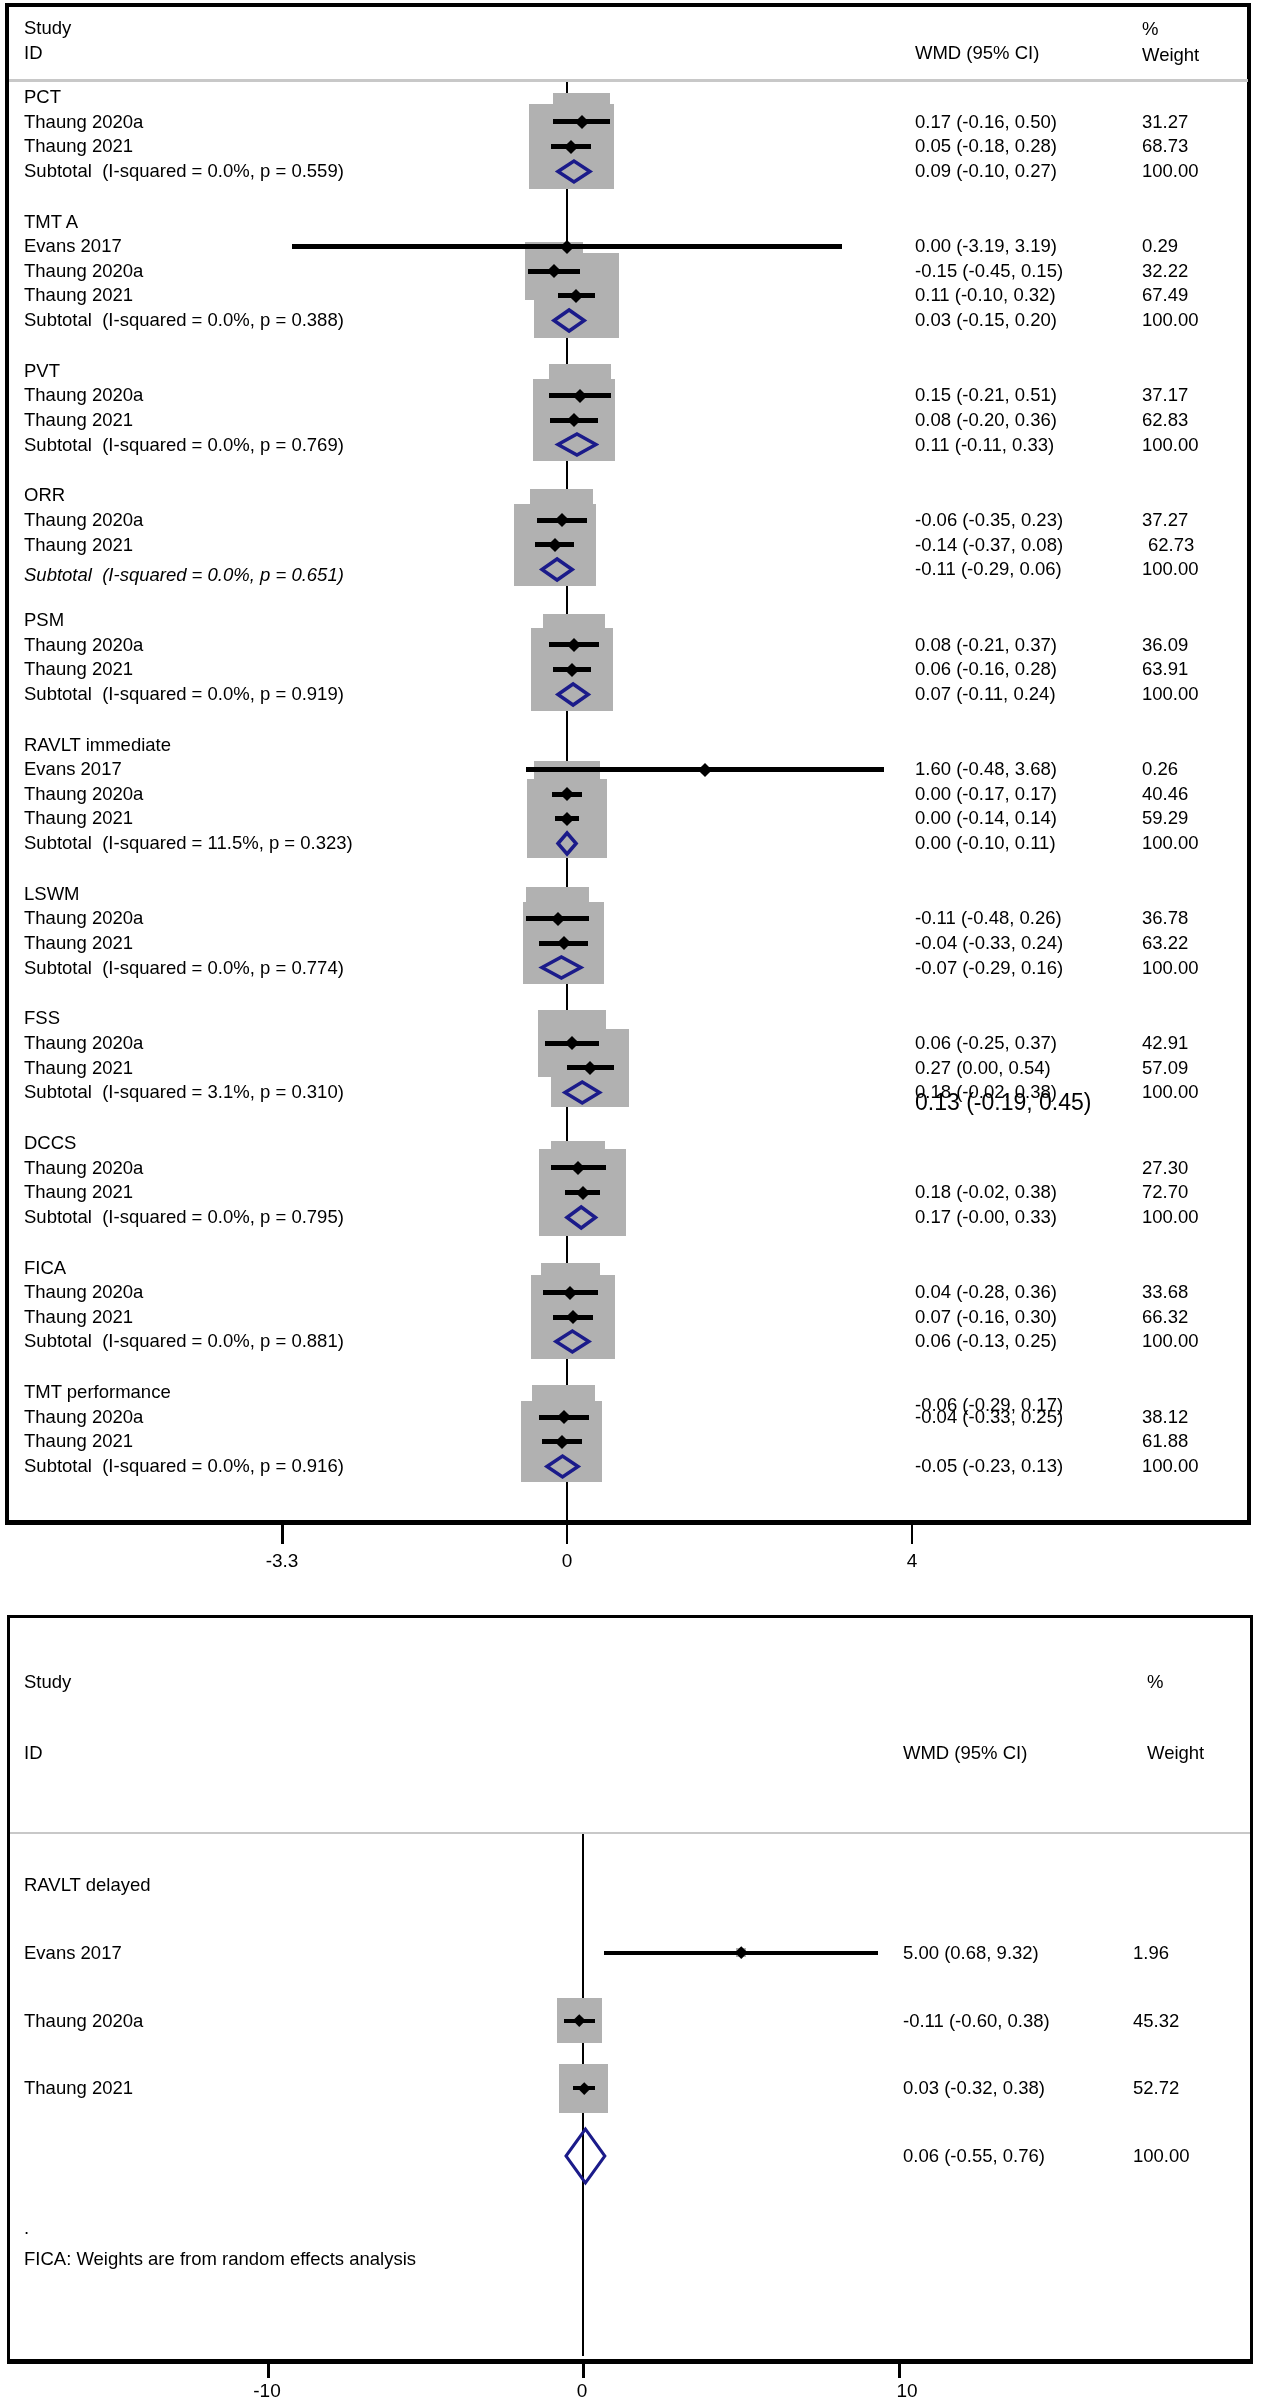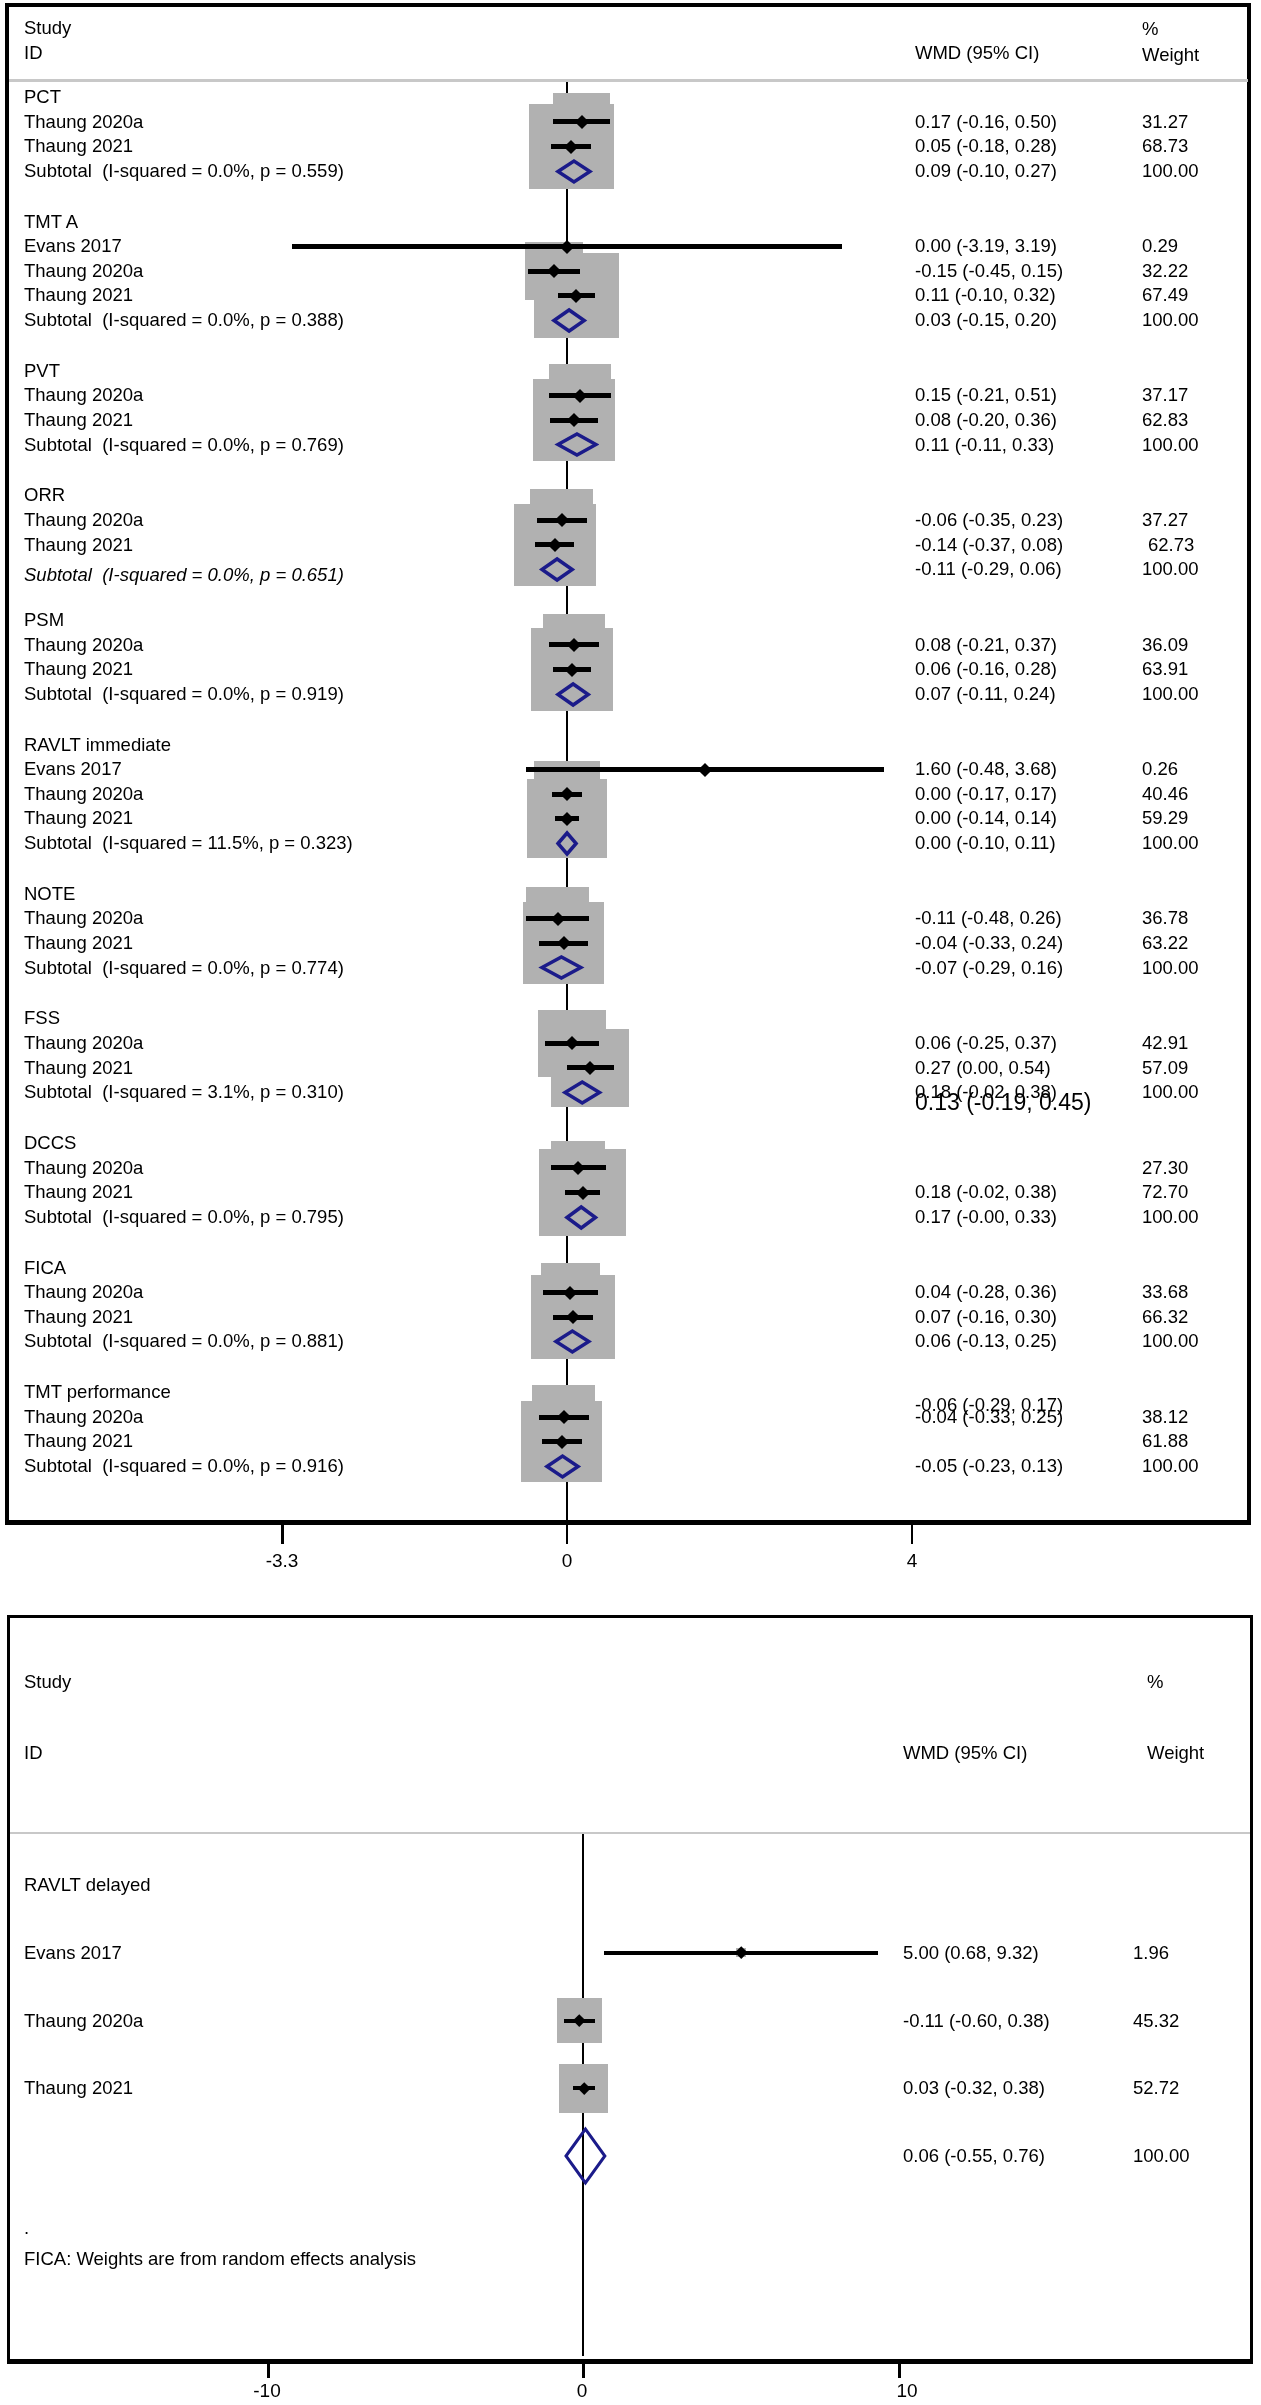--- a/index.html
+++ b/index.html
@@ -185,21 +185,21 @@
       <div class="pmark" style="left:562px;top:813.7000000000002px;width:10px;height:10px;"></div>
       <div class="txt" style="left:24px;top:806.4000000000002px;height:24.6px;line-height:24.6px;font-size:18.5px;z-index:4;">Thaung 2021</div>
       <div class="txt" style="left:915px;top:806.4000000000002px;height:24.6px;line-height:24.6px;font-size:18.5px;z-index:4;">0.00 (-0.14, 0.14)</div>
       <div class="txt" style="left:1142px;top:806.4000000000002px;height:24.6px;line-height:24.6px;font-size:18.5px;z-index:4;">59.29</div>
       <div class="dia" style="left:554.375px;top:828.8000000000002px;width:26.112499999999955px;height:29px;"><svg width="26.112499999999955" height="29" xmlns="http://www.w3.org/2000/svg">
     <polygon points="4,14.5 13.056249999999977,4 22.112499999999955,14.5 13.056249999999977,25" fill="none" stroke="#1b1b8a" stroke-width="3.5" stroke-linejoin="miter"></polygon>
         </svg></div>
       <div class="txt" style="left:24px;top:831.0000000000002px;height:24.6px;line-height:24.6px;font-size:18.5px;z-index:4;">Subtotal  (I-squared = 11.5%, p = 0.323)</div>
       <div class="txt" style="left:915px;top:831.0000000000002px;height:24.6px;line-height:24.6px;font-size:18.5px;z-index:4;">0.00 (-0.10, 0.11)</div>
       <div class="txt" style="left:1142px;top:831.0000000000002px;height:24.6px;line-height:24.6px;font-size:18.5px;z-index:4;">100.00</div>
-      <div class="txt" style="left:24px;top:881.8000000000002px;height:24.6px;line-height:24.6px;font-size:18.5px;z-index:4;">NOTE</div>
+      <div class="txt" style="left:24px;top:881.8000000000002px;height:24.6px;line-height:24.6px;font-size:18.5px;z-index:4;">LSWM</div>
       <div class="wbox" style="left:526.279543847884px;top:887.4670438478842px;width:62.465912304231985px;height:62.465912304231985px;"></div>
       <div class="ciline" style="left:525.6px;top:916.2000000000002px;width:63.82499999999993px;height:5px;"></div>
       <div class="pmark" style="left:552.5125px;top:913.7000000000002px;width:10px;height:10px;"></div>
       <div class="txt" style="left:24px;top:906.4000000000002px;height:24.6px;line-height:24.6px;font-size:18.5px;z-index:4;">Thaung 2020a</div>
       <div class="txt" style="left:915px;top:906.4000000000002px;height:24.6px;line-height:24.6px;font-size:18.5px;z-index:4;">-0.11 (-0.48, 0.26)</div>
       <div class="txt" style="left:1142px;top:906.4000000000002px;height:24.6px;line-height:24.6px;font-size:18.5px;z-index:4;">36.78</div>
       <div class="wbox" style="left:522.6018321533185px;top:902.3518321533187px;width:81.89633569336299px;height:81.89633569336299px;"></div>
       <div class="ciline" style="left:538.5375px;top:940.8000000000002px;width:49.16250000000002px;height:5px;"></div>
       <div class="pmark" style="left:558.55px;top:938.3000000000002px;width:10px;height:10px;"></div>
       <div class="txt" style="left:24px;top:931.0000000000002px;height:24.6px;line-height:24.6px;font-size:18.5px;z-index:4;">Thaung 2021</div>

